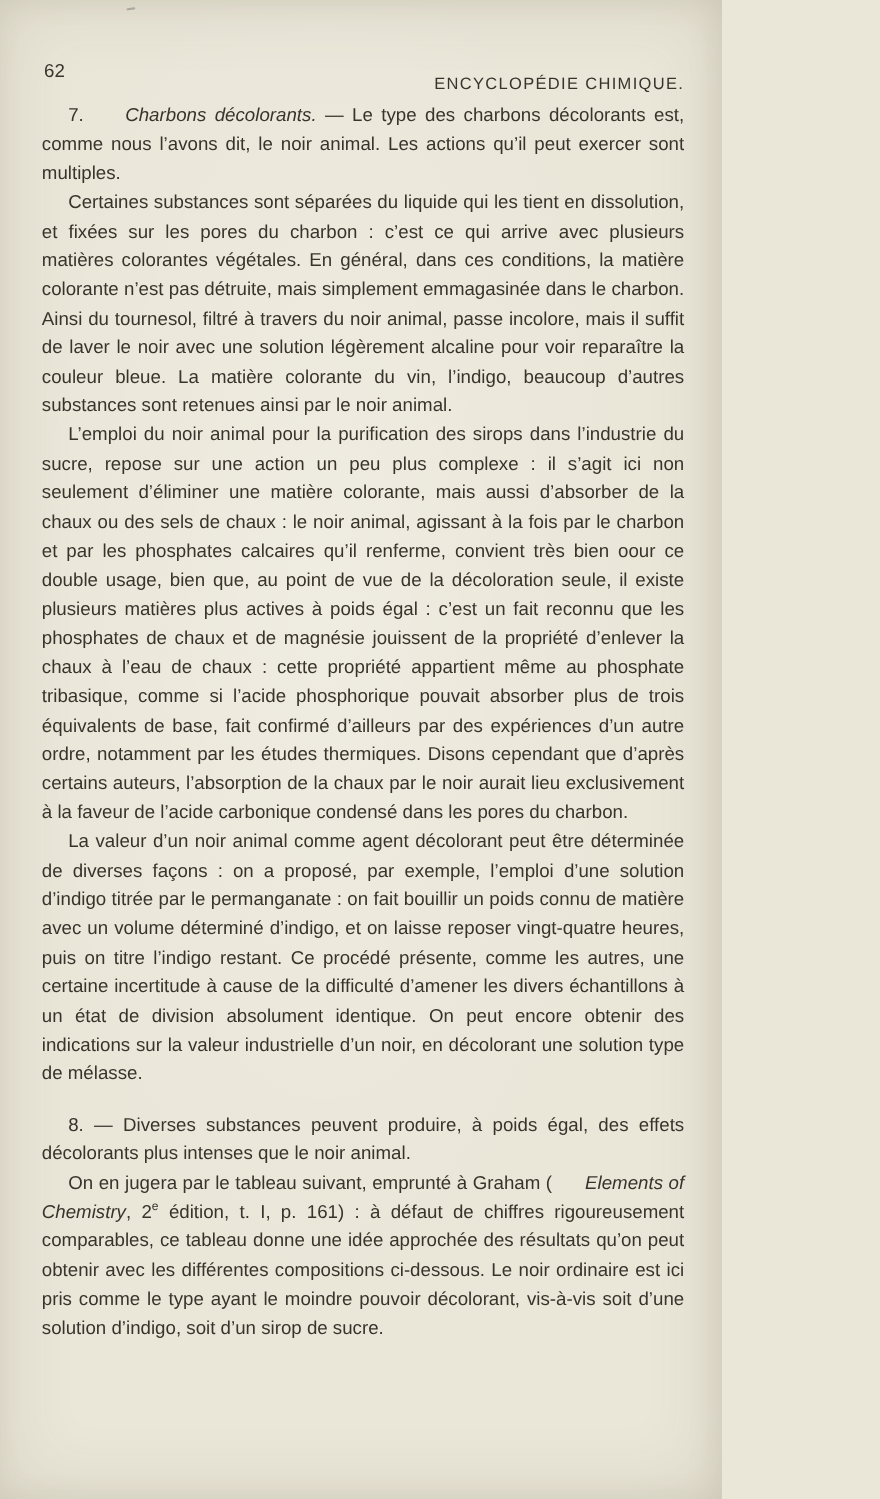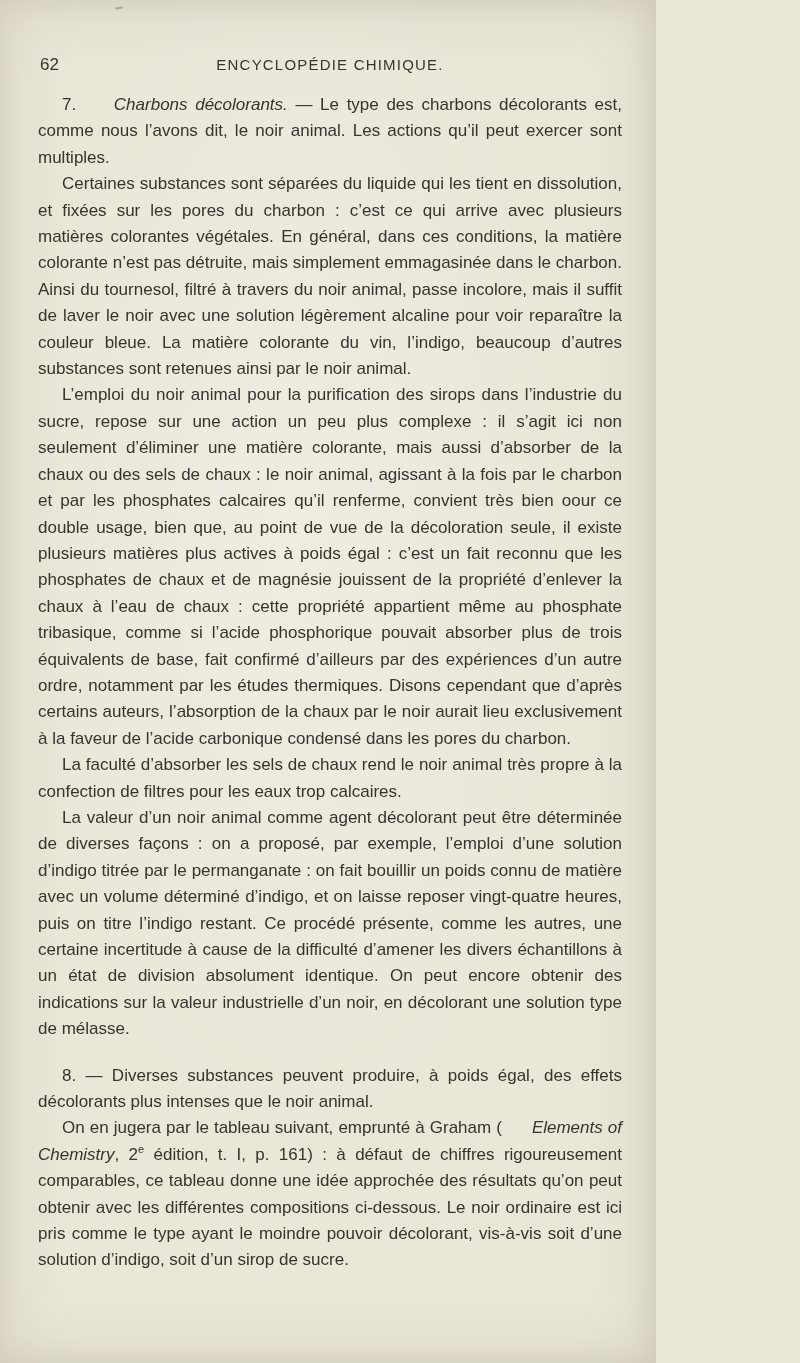--- a/index.html
+++ b/index.html
@@ -26,22 +26,22 @@
     height:22px;
     margin-bottom:16px;
   }
   .pagenum{
     position:absolute;
     left:2px;top:1px;
     font-size:17px;
   }
   .running-title{
     position:absolute;
-    left:0;right:0;top:2px;
-    text-align:center;
+    left:0;right:0;top:14px;
+    text-align:right;
     font-size:15px;
     letter-spacing:1.2px;
   }
   .body{
     font-size:17px;
     line-height:26.4px;
     text-align:justify;
     hyphens:auto;
     -webkit-hyphens:auto;
   }
@@ -84,21 +84,20 @@
   </div>
 
   <div class="body">
 
     <p class="para"><span class="seg">7. </span><span class="seg italic">Charbons décolorants.</span><span class="seg"> — Le type des charbons décolorants est, comme nous l’avons dit, le noir animal. Les actions qu’il peut exercer sont multiples.</span></p>
 
     <p class="para"><span class="seg">Certaines substances sont séparées du liquide qui les tient en dissolution, et fixées sur les pores du charbon : c’est ce qui arrive avec plusieurs matières colorantes végétales. En général, dans ces conditions, la matière colorante n’est pas détruite, mais simplement emmagasinée dans le charbon. Ainsi du tournesol, filtré à travers du noir animal, passe incolore, mais il suffit de laver le noir avec une solution légèrement alcaline pour voir reparaître la couleur bleue. La matière colorante du vin, l’indigo, beaucoup d’autres substances sont retenues ainsi par le noir animal.</span></p>
 
     <p class="para"><span class="seg">L’emploi du noir animal pour la purification des sirops dans l’industrie du sucre, repose sur une action un peu plus complexe : il s’agit ici non seulement d’éliminer une matière colorante, mais aussi d’absorber de la chaux ou des sels de chaux : le noir animal, agissant à la fois par le charbon et par les phosphates calcaires qu’il renferme, convient très bien oour ce double usage, bien que, au point de vue de la décoloration seule, il existe plusieurs matières plus actives à poids égal : c’est un fait reconnu que les phosphates de chaux et de magnésie jouissent de la propriété d’enlever la chaux à l’eau de chaux : cette propriété appartient même au phosphate tribasique, comme si l’acide phosphorique pouvait absorber plus de trois équivalents de base, fait confirmé d’ailleurs par des expériences d’un autre ordre, notamment par les études thermiques. Disons cependant que d’après certains auteurs, l’absorption de la chaux par le noir aurait lieu exclusivement à la faveur de l’acide carbonique condensé dans les pores du charbon.</span></p>
 
-    <p class="para"><span class="seg">La faculté d’absorber les sels de chaux rend le noir animal très propre à la confection de filtres pour les eaux trop calcaires.</span></p>
 
     <p class="para"><span class="seg">La valeur d’un noir animal comme agent décolorant peut être déterminée de diverses façons : on a proposé, par exemple, l’emploi d’une solution d’indigo titrée par le permanganate : on fait bouillir un poids connu de matière avec un volume déterminé d’indigo, et on laisse reposer vingt-quatre heures, puis on titre l’indigo restant. Ce procédé présente, comme les autres, une certaine incertitude à cause de la difficulté d’amener les divers échantillons à un état de division absolument identique. On peut encore obtenir des indications sur la valeur industrielle d’un noir, en décolorant une solution type de mélasse.</span></p>
 
     <p class="para gap-before"><span class="seg">8. — Diverses substances peuvent produire, à poids égal, des effets décolorants plus intenses que le noir animal.</span></p>
 
     <p class="para"><span class="seg">On en jugera par le tableau suivant, emprunté à Graham (</span><span class="seg italic">Elements of Chemistry</span><span class="seg">, 2</span><span class="seg sup">e</span><span class="seg"> édition, t. I, p. 161) : à défaut de chiffres rigoureusement comparables, ce tableau donne une idée approchée des résultats qu’on peut obtenir avec les différentes compositions ci-dessous. Le noir ordinaire est ici pris comme le type ayant le moindre pouvoir décolorant, vis-à-vis soit d’une solution d’indigo, soit d’un sirop de sucre.</span></p>
 
   </div>
 
   <span class="speck speck-top"></span>

